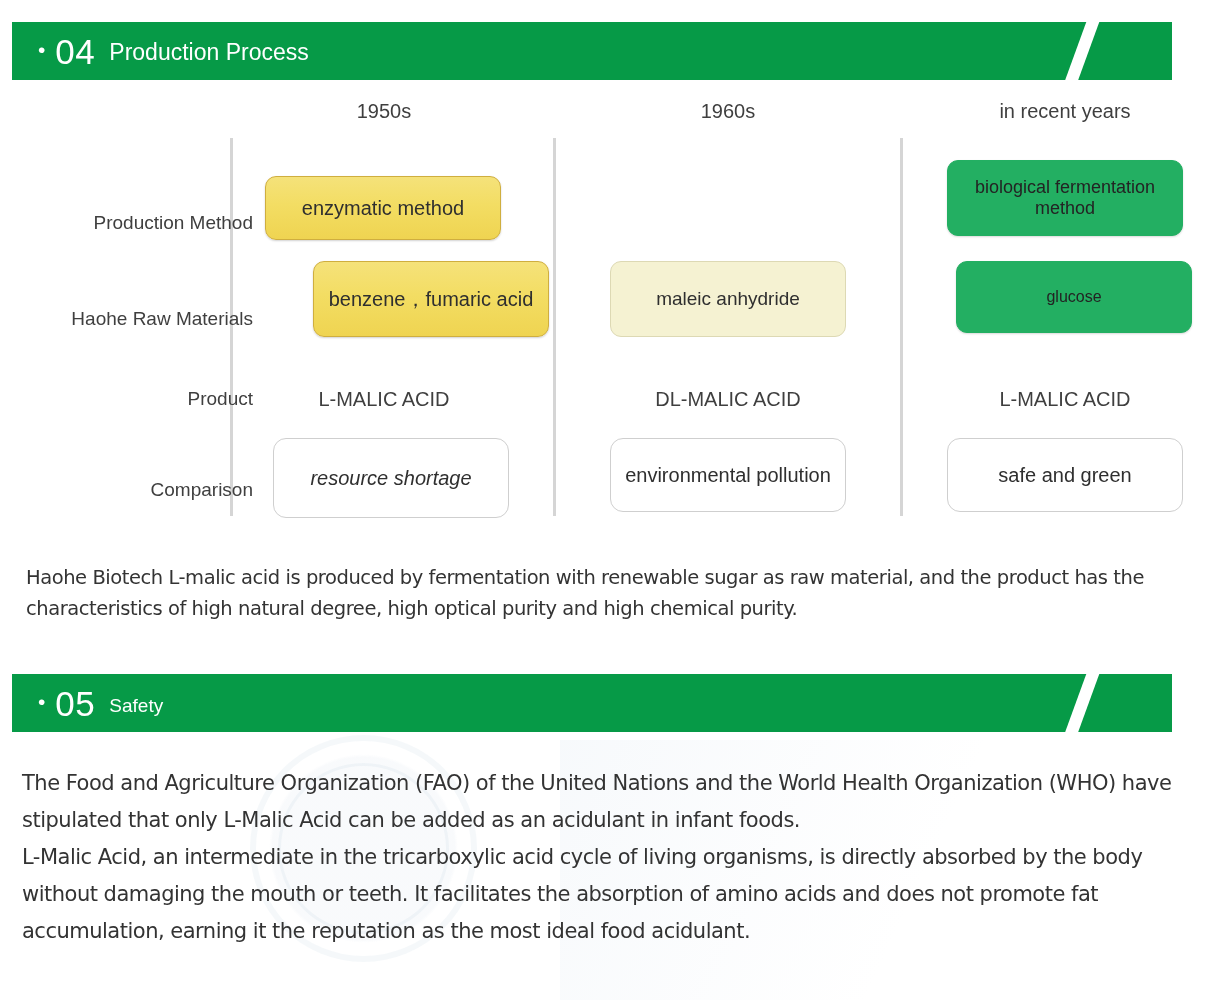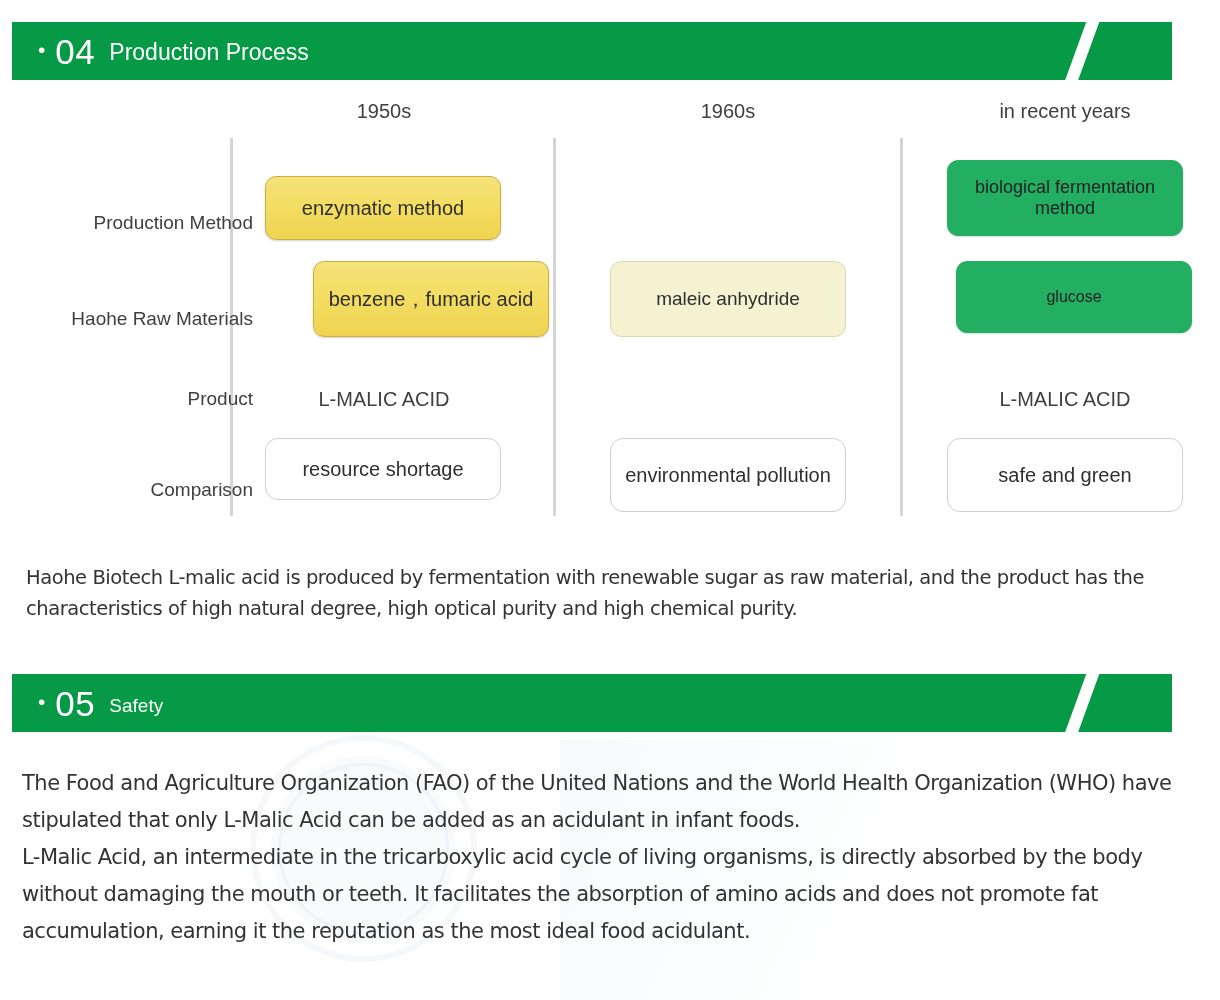--- a/index.html
+++ b/index.html
@@ -220,23 +220,24 @@
   <div class="row-label" style="top:379px;">Comparison</div>
 
   <div class="cell-box box-yellow" style="left:265px; top:76px; width:236px; height:64px;">enzymatic method</div>
   <div class="cell-box box-green" style="left:947px; top:60px; width:236px; height:76px;">biological fermentation method</div>
 
   <div class="cell-box box-yellow" style="left:265px; top:161px; width:236px; height:76px;margin-left:48px;">benzene，fumaric acid</div>
   <div class="cell-box box-cream" style="left:610px; top:161px; width:236px; height:76px;">maleic anhydride</div>
   <div class="cell-box box-green" style="left:947px; top:161px; width:236px; height:72px; font-size:16px;margin-left:9px;">glucose</div>
 
   <div class="product-text" style="left:249px; top:288px; width:270px;">L-MALIC ACID</div>
+  <div class="product-text" style="left:593px; top:288px; width:270px;">DL-MALIC ACID</div>
   <div class="product-text" style="left:930px; top:288px; width:270px;">L-MALIC ACID</div>
 
-  <div class="cell-box box-white" style="left:265px; top:338px; width:236px; height:62px;">resource shortage</div>
+  <div class="cell-box box-white" style="left:273px; top:338px; width:236px; height:80px;font-style:italic;">resource shortage</div>
   <div class="cell-box box-white" style="left:610px; top:338px; width:236px; height:74px;">environmental pollution</div>
   <div class="cell-box box-white" style="left:947px; top:338px; width:236px; height:74px;">safe and green</div>
 </div>
 
 <div class="para" id="intro-paragraph">
   <p>Haohe Biotech L-malic acid is produced by fermentation with renewable sugar as raw material, and the product has the characteristics of high natural degree, high optical purity and high chemical purity.</p>
 </div>
 
 <div class="banner" id="banner-05">
   <span class="banner-bullet">•</span>

